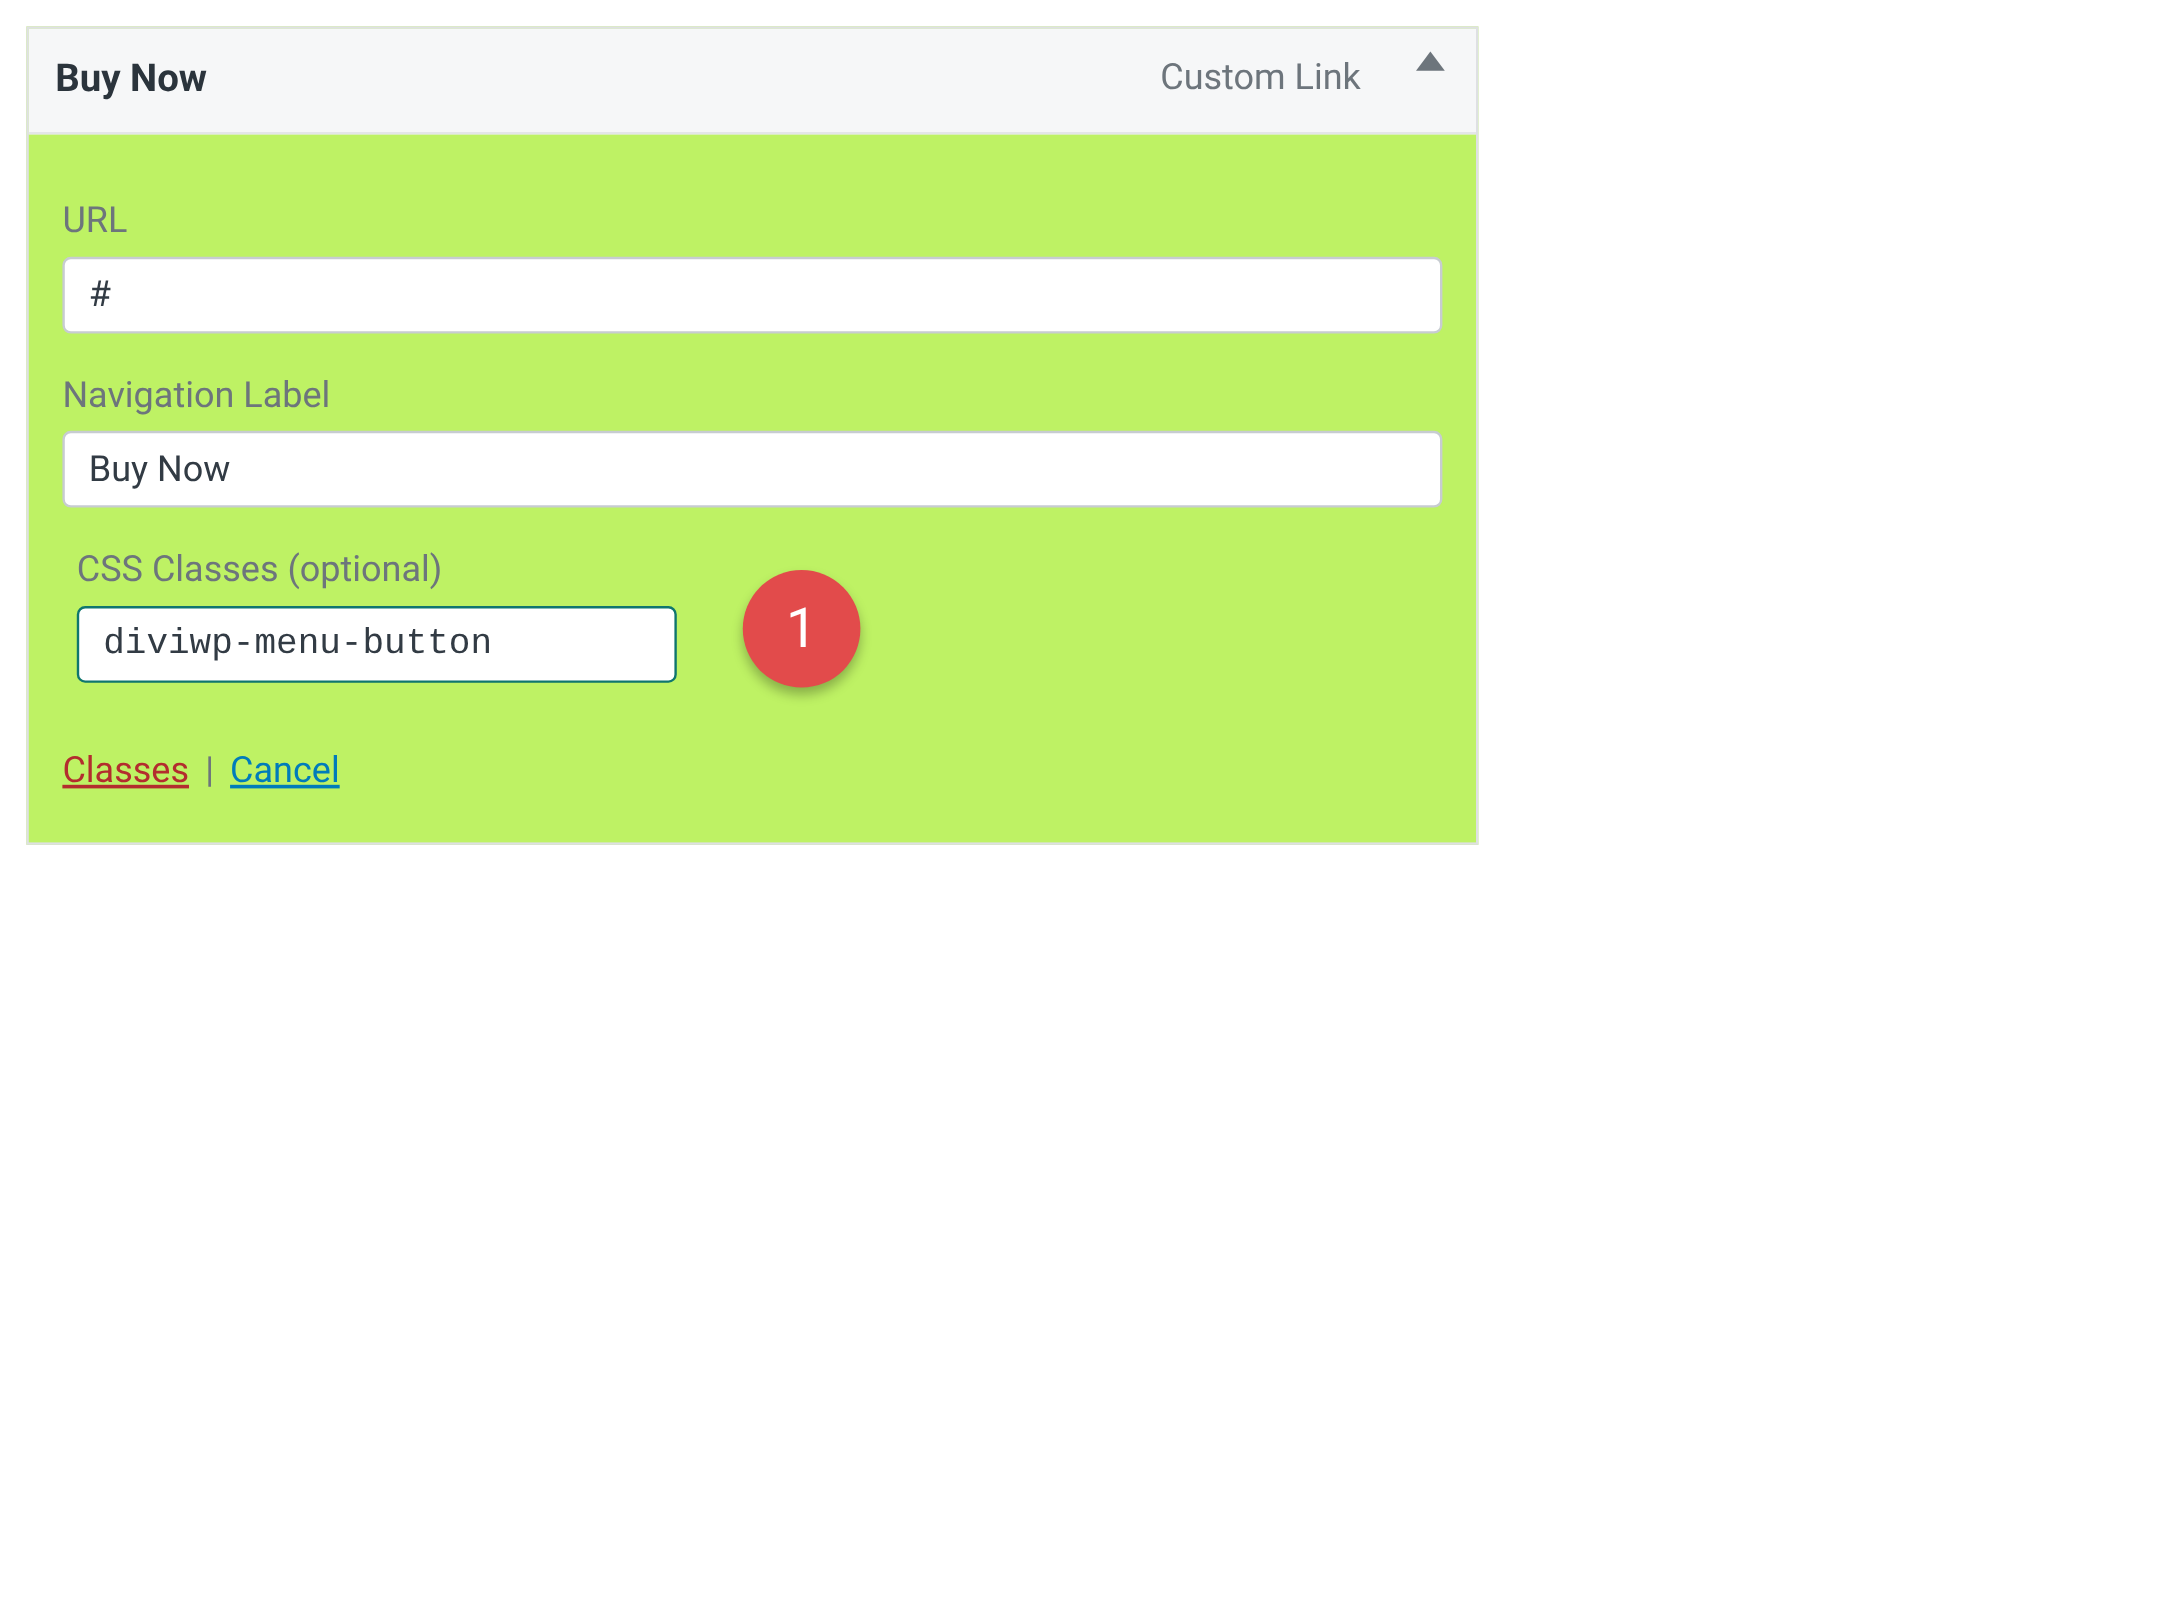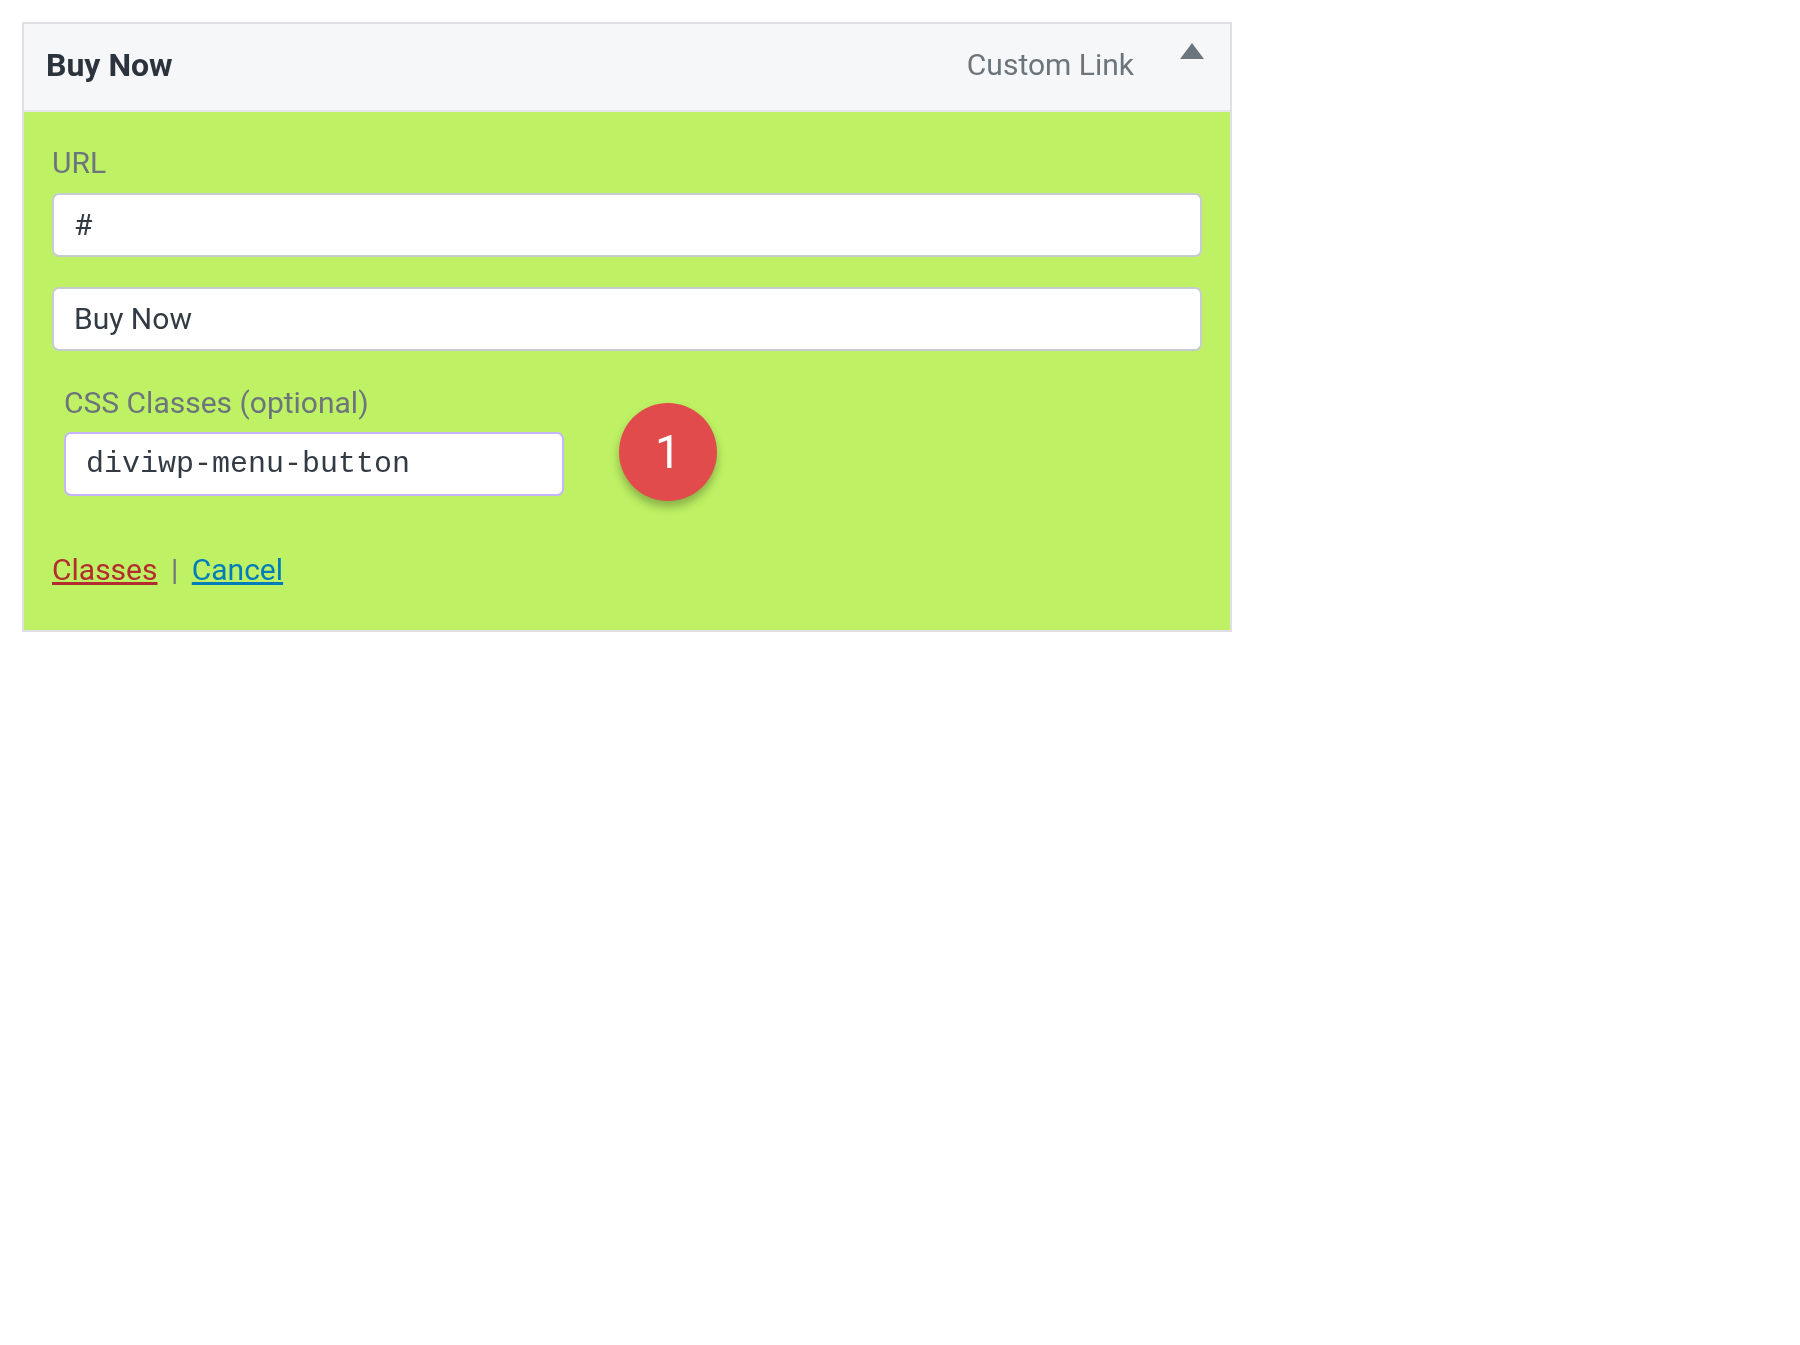--- a/index.html
+++ b/index.html
@@ -44,21 +44,21 @@
     color: #6d757c;
   }
   .caret-up {
     width: 0; height: 0;
     border-left: 12px solid transparent;
     border-right: 12px solid transparent;
     border-bottom: 16px solid #6d757c;
   }
 
   .panel-body {
-    padding: 29px 28px 38px 28px;
+    padding: 50px 28px 38px 28px;
   }
 
   .field-label {
     color: #6d757c;
     font-size: 30px;
     margin-bottom: 8px;
   }
   .field { margin-bottom: 30px; }
 
   .input {
@@ -71,21 +71,21 @@
     font-size: 30px;
     font-family: inherit;
     padding: 0 20px;
   }
 
   .css-row { position: relative; margin-bottom: 30px; margin-left: 12px; }
   .css-row .field-label { margin-bottom: 8px; }
   .input-mono {
     width: 500px;
     height: 64px;
-    border: 2px solid #c4b5fd;
+    border: 2px solid #0f766e;
     border-radius: 7px;
     background: #fff;
     color: #323b44;
     font-size: 30px;
     font-family: ui-monospace, Menlo, Consolas, "Courier New", monospace;
     padding: 0 20px;
   }
   .badge {
     position: absolute;
     left: 555px; 
@@ -142,20 +142,21 @@
   </div>
 
   <div class="panel-body">
 
     <div class="field">
       <div class="field-label">URL</div>
       <input class="input" type="text" value="#" style="">
     </div>
 
     <div class="field">
+      <div class="field-label">Navigation Label</div>
       <input class="input" type="text" value="Buy Now" style="">
     </div>
 
     <div class="css-row">
       <div class="field-label">CSS Classes (optional)</div>
       <input class="input-mono" type="text" value="diviwp-menu-button" style="">
       <div class="badge">1</div>
     </div>
 
 

